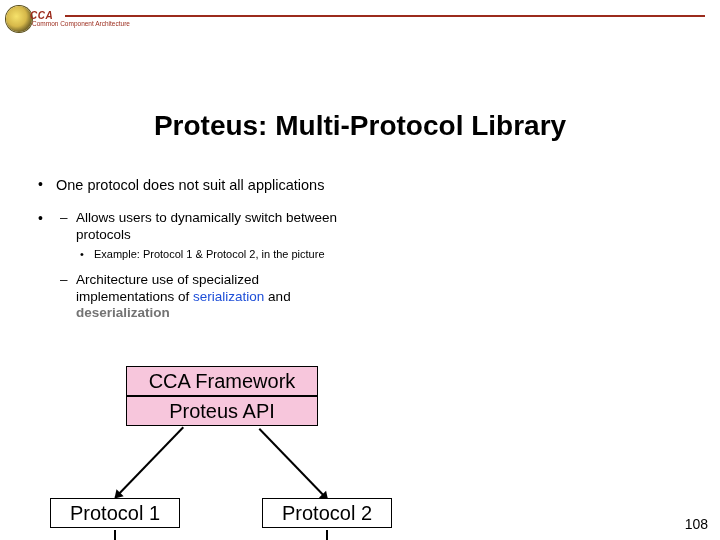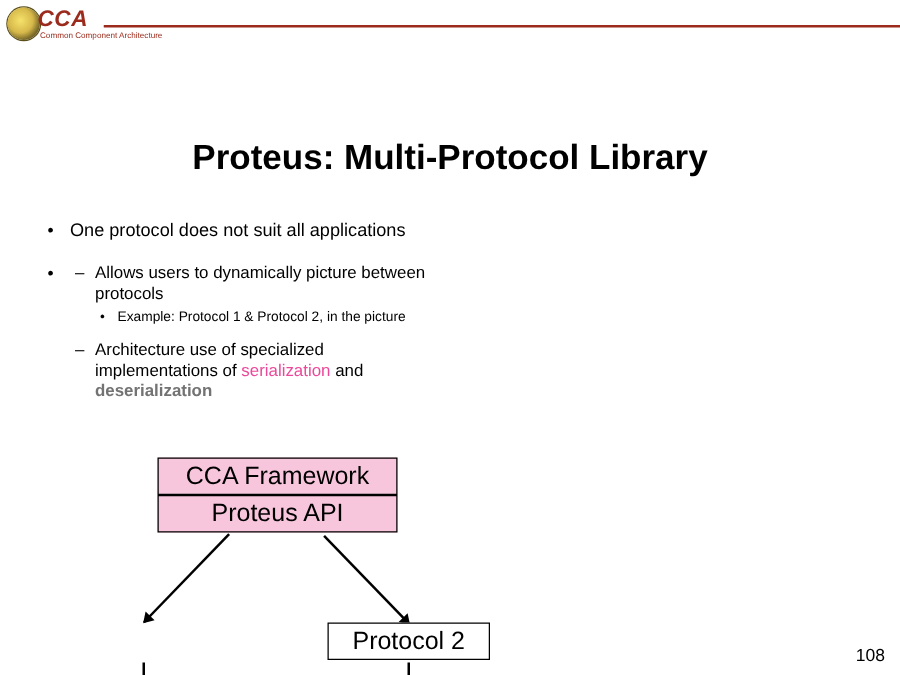--- a/index.html
+++ b/index.html
@@ -30,21 +30,21 @@
     margin-top: -2px;
   }
   .brand-line {
     display: flex;
     align-items: flex-end;
     gap: 6px;
   }
   .brand {
     font-weight: bold;
     font-style: italic;
-    font-size: 18px;
+    font-size: 10px;
     color: #9b2b1c;
     letter-spacing: 0.5px;
   }
   .brand-rule {
     flex: 1;
     height: 2px;
     background: #9b2b1c;
     margin-left: 6px;
     margin-bottom: 4px;
     width: 640px;
@@ -92,21 +92,21 @@
   ul.sub > li::before {
     content: "–"; position: absolute; left: 4px; top: 0;
   }
 
   ul.subsub { list-style: none; margin-top: 4px; }
   ul.subsub > li { position: relative; padding-left: 18px; font-size: 11px; }
   ul.subsub > li::before {
     content: "•"; position: absolute; left: 4px; top: 0; font-size: 11px;
   }
 
-  .kw-ser { color: #ec4899; }
+  .kw-ser { color: #1d4ed8; }
   .kw-deser { color: #737373; font-weight: bold; }
 
   
   .box {
     position: absolute;
     border: 1.5px solid #000;
     background: #fff;
     text-align: center;
     font-size: 20px;
     line-height: 1.2;
@@ -172,41 +172,42 @@
 
 <h1 class="title">Proteus: Multi-Protocol Library</h1>
 
 <div class="content">
   <div class="left">
     <ul class="top">
       <li>One protocol does not suit all applications</li>
       <li>
         <ul class="sub">
           <li>
-            <span>Allows users to dynamically picture between protocols</span>
+            <span>Allows users to dynamically switch between protocols</span>
             <ul class="subsub">
               <li>Example: Protocol 1 &amp; Protocol 2, in the picture</li>
             </ul>
           </li>
           <li>
             <span>Architecture use of specialized implementations of </span><span class="kw-ser">serialization</span><span> and </span><span class="kw-deser">deserialization</span>
           </li>
         </ul>
       </li>
     </ul>
   </div>
 
   <div class="right">
 
     <div class="box box-pink" style="left:92px; top:28px;">CCA Framework</div>
     <div class="box box-pink" style="left:92px; top:58px;">Proteus API</div>
 
     <span class="diag-line" style="left:150px; top:90px; width:98px; transform:rotate(134deg);"></span>
     <span class="diag-line" style="left:226px; top:90px; width:98px; transform:rotate(46deg);"></span>
 
+    <div class="box box-proto" style="left:16px; top:160px;">Protocol 1</div>
     <div class="box box-proto" style="left:228px; top:160px;">Protocol 2</div>
 
     <span class="arrow" style="left:80px; top:192px; height:28px;"></span>
     <span class="arrow" style="left:292px; top:192px; height:28px;"></span>
 
     <div class="box box-net" style="left:26px; top:224px;">TCP</div>
     <div class="box box-net" style="left:238px; top:224px;">Common</div>
   </div>
 </div>
 

